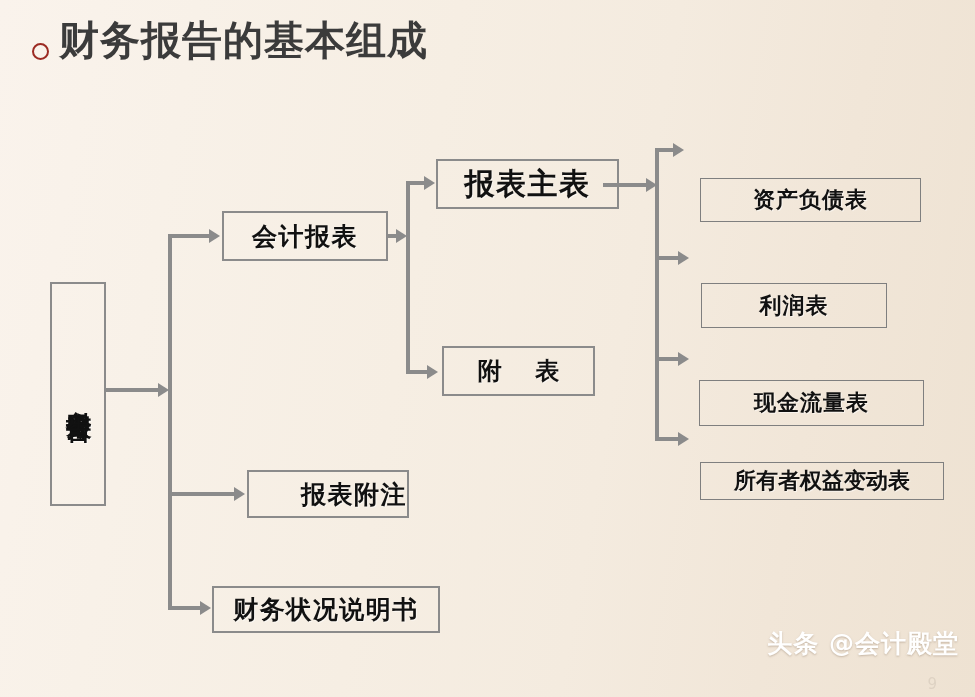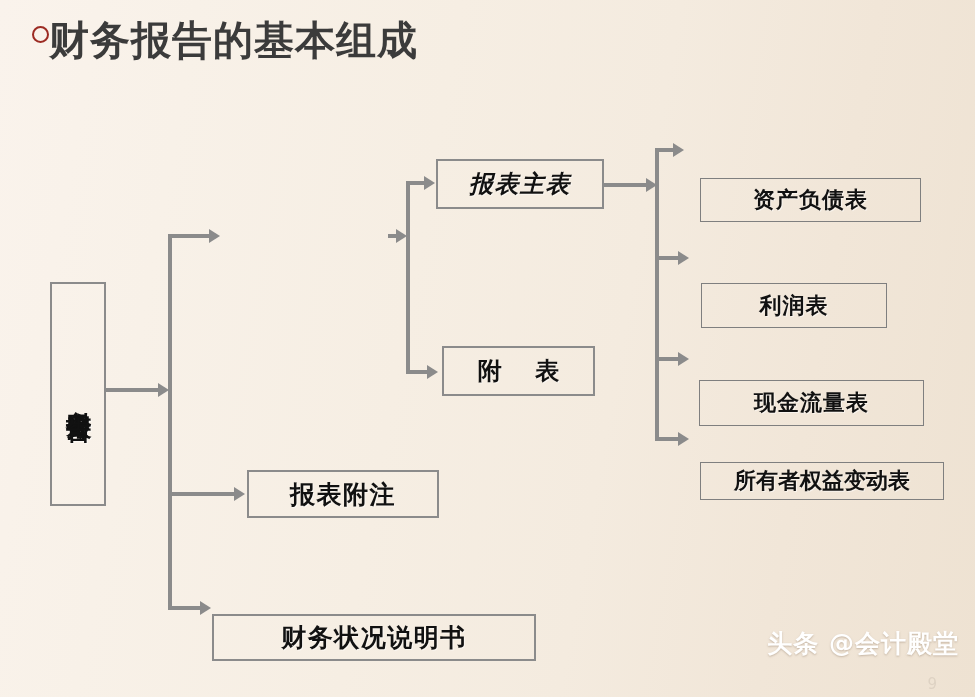--- a/index.html
+++ b/index.html
@@ -22,22 +22,22 @@
     font-family: "DejaVu Sans", "Liberation Sans", sans-serif;
     -webkit-font-smoothing: none;
   }
 
   
   #title-row {
     position: absolute;
     left: 32px;
     top: 20px;
     display: flex;
-    align-items: flex-start;
-    gap: 0;
+    align-items: flex-end;
+    gap: 10px;
   }
   #title-bullet {
     width: 17px;
     height: 17px;
     border: 2.5px solid #9c2b23;
     border-radius: 50%;
     box-sizing: border-box;
     flex: 0 0 auto;
     margin-top: 6px;
   }
@@ -73,24 +73,24 @@
   }
   #node-root span {
     writing-mode: vertical-rl;
     text-orientation: upright;
     font-size: 25px;
     letter-spacing: 1px;
     line-height: 1.06;
   }
 
   #node-kjbb   { left: 222px; top: 211px; width: 166px; height: 50px; font-size: 25px; letter-spacing: 1.5px; }
-  #node-bbzb   { left: 436px; top: 159px; width: 168px; height: 50px; font-size: 24px; letter-spacing: 1.5px; font-style: italic; }
+  #node-bbzb   { left: 436px; top: 159px; width: 183px; height: 50px; font-size: 30px; letter-spacing: 1.5px; }
   #node-fubiao { left: 442px; top: 346px; width: 153px; height: 50px; font-size: 24px; }
-  #node-bbfz   { left: 247px; top: 470px; width: 192px; height: 48px; font-size: 25px; letter-spacing: 1.5px; }
-  #node-cwzk   { left: 212px; top: 614px; width: 324px; height: 47px; font-size: 25px; letter-spacing: 1.5px; }
+  #node-bbfz   { left: 247px; top: 470px; width: 162px; height: 48px; font-size: 25px; letter-spacing: 1.5px; justify-content: flex-end; }
+  #node-cwzk   { left: 212px; top: 586px; width: 228px; height: 47px; font-size: 25px; letter-spacing: 1.5px; }
 
   #node-zcfz   { left: 700px; top: 134px; width: 221px; height: 44px; font-size: 22px; letter-spacing: 1px; }
   #node-lrb    { left: 701px; top: 239px; width: 186px; height: 45px; font-size: 22px; letter-spacing: 1px; }
   #node-xjll   { left: 699px; top: 336px; width: 225px; height: 46px; font-size: 22px; letter-spacing: 1px; }
   #node-syzqy  { left: 700px; top: 418px; width: 244px; height: 38px; font-size: 22px; letter-spacing: 0px; }
 
   
   .line {
     position: absolute;
     background: #8b8b8b;
@@ -177,20 +177,23 @@
   <div class="line hline" style="left:655px; top:357px; width:26px;"></div>
   <div class="arrow" style="left:678px; top:352px;"></div>
 
   <div class="line hline" style="left:655px; top:437px; width:26px;"></div>
   <div class="arrow" style="left:678px; top:432px;"></div>
 
   <div class="node" id="node-root">
     <span>财务会计报告</span>
   </div>
 
+  <div class="node" id="node-kjbb">
+    <span>会计报表</span>
+  </div>
 
   <div class="node" id="node-bbfz">
     <span>报表附注</span>
   </div>
 
   <div class="node" id="node-cwzk">
     <span>财务状况说明书</span>
   </div>
 
   <div class="node" id="node-bbzb">

